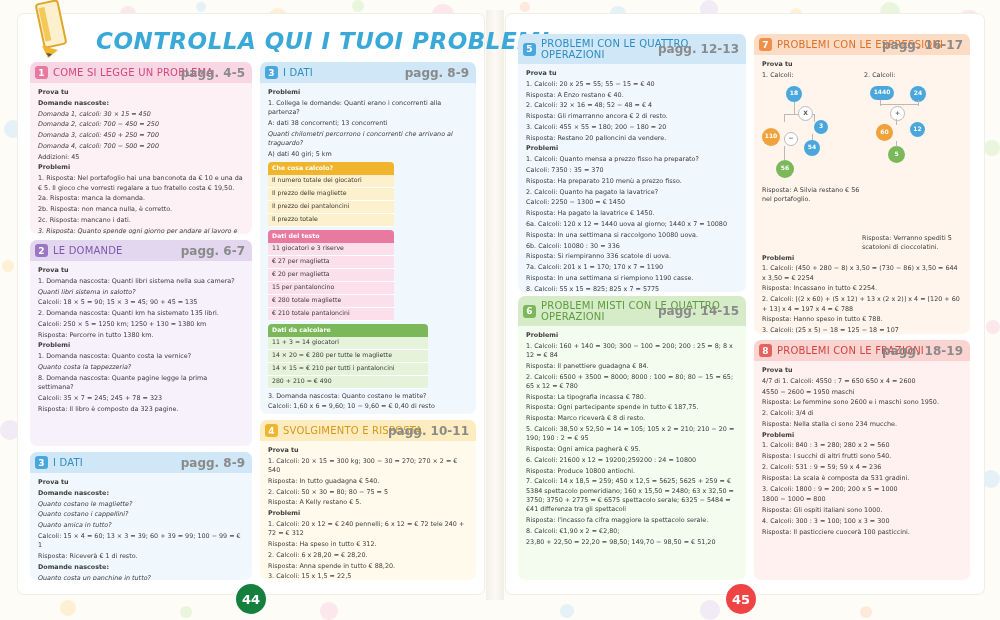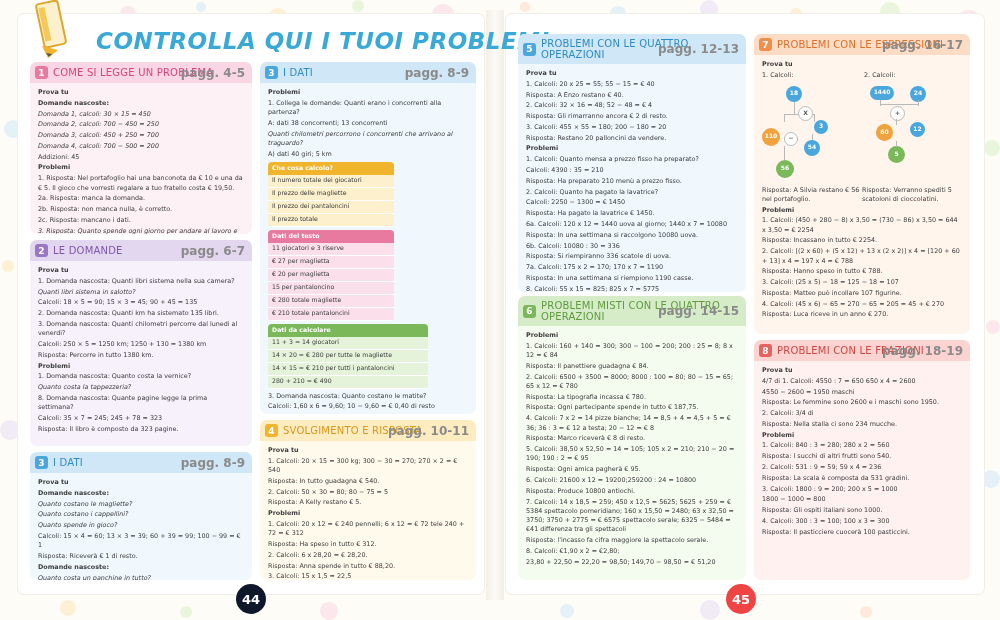--- a/index.html
+++ b/index.html
@@ -61,21 +61,21 @@
   .tbl{border-radius:4px;overflow:hidden;margin:3px 0;}
   .tbl .th{padding:2px 4px;font-size:6.2px;font-weight:bold;color:#fff;}
   .tbl .tr{padding:1.5px 4px;font-size:6.2px;border-bottom:1px solid #ffffff;}
   .t-yellow .th{background:#f0b52c;} .t-yellow .tr{background:#fdf0cd;}
   .t-pink .th{background:#e8799f;} .t-pink .tr{background:#fbdfeb;}
   .t-green .th{background:#7bb85a;} .t-green .tr{background:#e4f3d9;}
   .pnum{
     position:absolute;bottom:6px;width:30px;height:30px;border-radius:50%;
     color:#fff;font-weight:bold;font-size:13px;display:flex;align-items:center;justify-content:center;
   }
-  .pn-left{left:236px;background:#0f172a;}
+  .pn-left{left:236px;background:#15803d;}
   .pn-right{left:726px;background:#ef4444;}
   
   .diag{position:relative;height:100px;margin:2px 0;}
   .node{
     position:absolute;border-radius:50%;display:flex;align-items:center;justify-content:center;
     font-size:6px;font-weight:bold;color:#fff;
   }
   .n-blue{background:#4aa7dd;} .n-orange{background:#f0a23c;} .n-green{background:#7bb85a;}
   .n-white{background:#ffffff;color:#555;border:1px solid #bbb;}
   .lineseg{position:absolute;background:#b9b9b9;height:1px;transform-origin:0 0;}
@@ -154,21 +154,20 @@
       <div class="num">2</div>
       <div class="htitle">Le domande</div>
       <div class="pagg">pagg. 6-7</div>
     </div>
     <div class="body">
       <p class="lbl">Prova tu</p>
       <p>1. Domanda nascosta: Quanti libri sistema nella sua camera?</p>
       <p class="it">Quanti libri sistema in salotto?</p>
       <p>Calcoli: 18 × 5 = 90; 15 × 3 = 45; 90 + 45 = 135</p>
       <p>2. Domanda nascosta: Quanti km ha sistemato 135 libri.</p>
-      <p>3. Domanda nascosta: Quanti chilometri percorre dal lunedì al venerdì?</p>
       <p>Calcoli: 250 × 5 = 1250 km; 1250 + 130 = 1380 km</p>
       <p>Risposta: Percorre in tutto 1380 km.</p>
       <p class="sec">Problemi</p>
       <p>1. Domanda nascosta: Quanto costa la vernice?</p>
       <p class="it">Quanto costa la tappezzeria?</p>
       <p>8. Domanda nascosta: Quante pagine legge la prima settimana?</p>
       <p>Calcoli: 35 × 7 = 245; 245 + 78 = 323</p>
       <p>Risposta: Il libro è composto da 323 pagine.</p>
 
     </div>
@@ -178,21 +177,21 @@
     <div class="hdr">
       <div class="num">3</div>
       <div class="htitle">I dati</div>
       <div class="pagg">pagg. 8-9</div>
     </div>
     <div class="body">
       <p class="lbl">Prova tu</p>
       <p class="lbl">Domande nascoste:</p>
       <p class="it">Quanto costano le magliette?</p>
       <p class="it">Quanto costano i cappellini?</p>
-      <p class="it">Quanto spende in gioco?</p>
+      <p class="it">Quanto amica in tutto?</p>
       <p>Calcoli: 15 × 4 = 60; 13 × 3 = 39; 60 + 39 = 99; 100 − 99 = € 1</p>
       <p>Risposta: Riceverà € 1 di resto.</p>
       <p class="lbl">Domande nascoste:</p>
       <p class="it">Quanto costa un panchine in tutto?</p>
 
     </div>
   </div>
 
   <div class="card c-blue" style="left:260px;top:62px;width:216px;height:352px;">
     <div class="hdr">
@@ -272,50 +271,49 @@
     <div class="body">
       <p class="lbl">Prova tu</p>
       <p>1. Calcoli: 20 x 25 = 55; 55 − 15 = € 40</p>
       <p>Risposta: A Enzo restano € 40.</p>
       <p>2. Calcoli: 32 × 16 = 48; 52 − 48 = € 4</p>
       <p>Risposta: Gli rimarranno ancora € 2 di resto.</p>
       <p>3. Calcoli: 455 × 55 = 180; 200 − 180 = 20</p>
       <p>Risposta: Restano 20 palloncini da vendere.</p>
       <p class="sec">Problemi</p>
       <p>1. Calcoli: Quanto mensa a prezzo fisso ha preparato?</p>
-      <p>Calcoli: 4390 : 35 = 210</p>
+      <p>Calcoli: 7350 : 35 = 370</p>
       <p>Risposta: Ha preparato 210 menù a prezzo fisso.</p>
       <p>2. Calcoli: Quanto ha pagato la lavatrice?</p>
       <p>Calcoli: 2250 − 1300 = € 1450</p>
       <p>Risposta: Ha pagato la lavatrice € 1450.</p>
       <p>6a. Calcoli: 120 x 12 = 1440 uova al giorno; 1440 x 7 = 10080</p>
       <p>Risposta: In una settimana si raccolgono 10080 uova.</p>
       <p>6b. Calcoli: 10080 : 30 = 336</p>
       <p>Risposta: Si riempiranno 336 scatole di uova.</p>
-      <p>7a. Calcoli: 175 x 2 = 170; 170 x 7 = 1190</p>
+      <p>7a. Calcoli: 201 x 1 = 170; 170 x 7 = 1190</p>
       <p>Risposta: In una settimana si riempiono 1190 casse.</p>
       <p>8. Calcoli: 55 x 15 = 825; 825 x 7 = 5775</p>
 
     </div>
   </div>
 
   <div class="card c-green" style="left:518px;top:296px;width:228px;height:284px;">
     <div class="hdr">
       <div class="num">6</div>
       <div class="htitle">Problemi misti con le quattro operazioni</div>
       <div class="pagg">pagg. 14-15</div>
     </div>
     <div class="body">
       <p class="sec">Problemi</p>
       <p>1. Calcoli: 160 + 140 = 300; 300 − 100 = 200; 200 : 25 = 8; 8 x 12 = € 84</p>
       <p>Risposta: Il panettiere guadagna € 84.</p>
       <p>2. Calcoli: 6500 + 3500 = 8000; 8000 : 100 = 80; 80 − 15 = 65; 65 x 12 = € 780</p>
       <p>Risposta: La tipografia incassa € 780.</p>
       <p>Risposta: Ogni partecipante spende in tutto € 187,75.</p>
-      <p>4. Calcoli: 7 x 2 = 14 pizze bianche; 14 = 8,5 + 4 = 4,5 + 5 = € 36; 36 : 3 = € 12 a testa; 20 − 12 = € 8</p>
       <p>Risposta: Marco riceverà € 8 di resto.</p>
       <p>5. Calcoli: 38,50 x 52,50 = 14 = 105; 105 x 2 = 210; 210 − 20 = 190; 190 : 2 = € 95</p>
       <p>Risposta: Ogni amica pagherà € 95.</p>
       <p>6. Calcoli: 21600 x 12 = 19200;259200 : 24 = 10800</p>
       <p>Risposta: Produce 10800 antiochi.</p>
       <p>7. Calcoli: 14 x 18,5 = 259; 450 x 12,5 = 5625; 5625 + 259 = € 5384 spettacolo pomeridiano; 160 x 15,50 = 2480; 63 x 32,50 = 3750; 3750 + 2775 = € 6575 spettacolo serale; 6325 − 5484 = €41 differenza tra gli spettacoli</p>
       <p>Risposta: l'incasso fa cifra maggiore la spettacolo serale.</p>
       <p>8. Calcoli: €1,90 x 2 = €2,80;</p>
       <p>23,80 + 22,50 = 22,20 = 98,50; 149,70 − 98,50 = € 51,20</p>
 
@@ -365,21 +363,21 @@
         <div class="node n-green" style="left:126px;top:62px;width:17px;height:17px;">5</div>
         <div class="lineseg" style="left:118px;top:20px;width:38px;"></div>
         <div class="vbar" style="left:118px;top:16px;height:6px;"></div>
         <div class="vbar" style="left:156px;top:16px;height:6px;"></div>
         <div class="vbar" style="left:134px;top:35px;height:6px;"></div>
         <div class="vbar" style="left:134px;top:57px;height:6px;"></div>
       </div>
 
       <div style="display:flex;">
         <p style="flex:1;">Risposta: A Silvia restano € 56 nel portafoglio.</p>
-        <p style="flex:1;">Risposta: Verranno spediti 5 scatoloni di cioccolatini.</p>
+        <p style="flex:1;margin-top:48px;">Risposta: Verranno spediti 5 scatoloni di cioccolatini.</p>
       </div>
       <p class="sec">Problemi</p>
       <p>1. Calcoli: (450 + 280 − 8) x 3,50 = (730 − 86) x 3,50 = 644 x 3,50 = € 2254</p>
       <p>Risposta: Incassano in tutto € 2254.</p>
       <p>2. Calcoli: [(2 x 60) + (5 x 12) + 13 x (2 x 2)] x 4 = [120 + 60 + 13] x 4 = 197 x 4 = € 788</p>
       <p>Risposta: Hanno speso in tutto € 788.</p>
       <p>3. Calcoli: (25 x 5) − 18 = 125 − 18 = 107</p>
       <p>Risposta: Matteo può incollare 107 figurine.</p>
       <p>4. Calcoli: (45 x 6) − 65 = 270 − 65 = 205 = 45 + € 270</p>
       <p>Risposta: Luca riceve in un anno € 270.</p>

